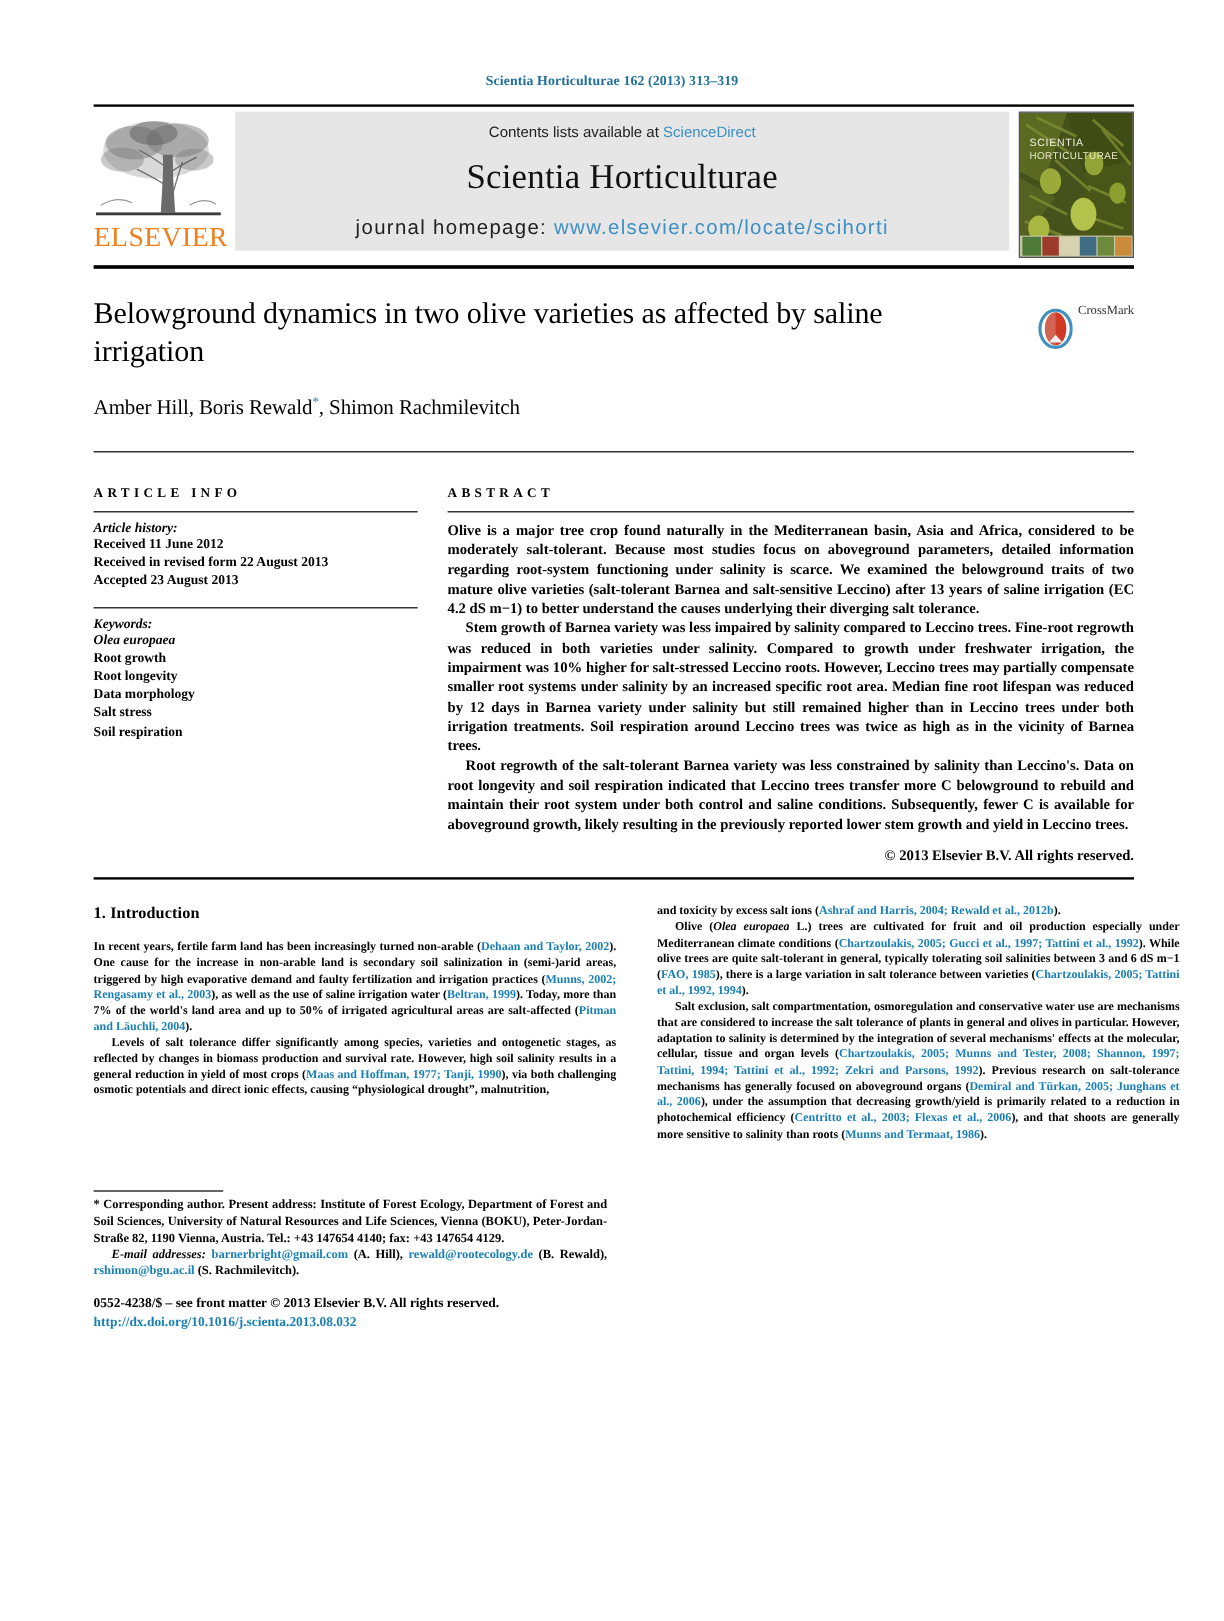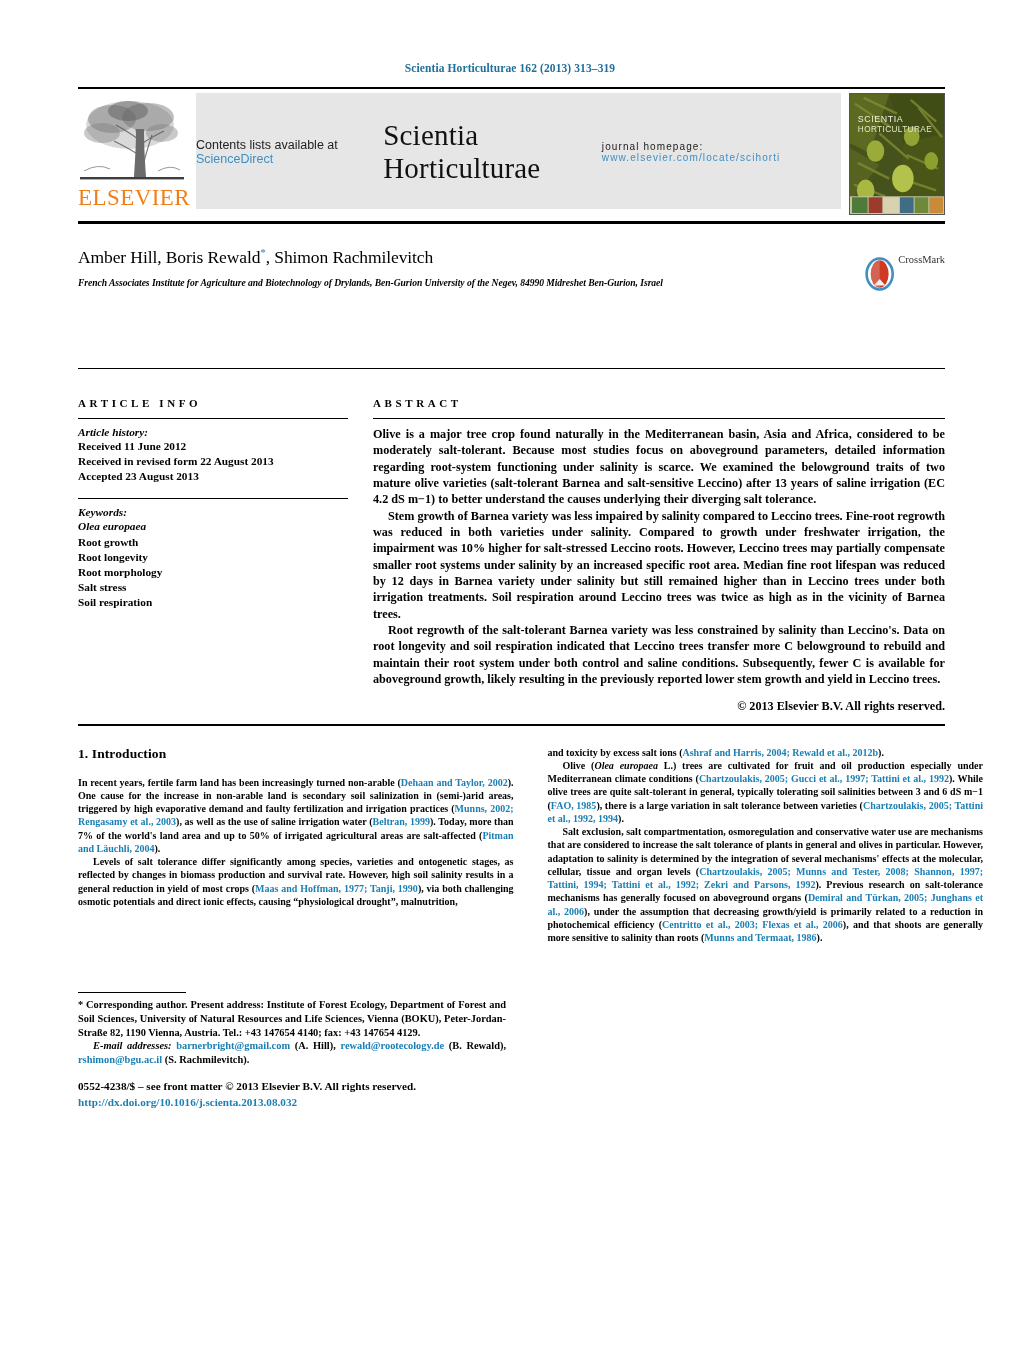--- a/index.html
+++ b/index.html
@@ -55,41 +55,41 @@
     line-height: 1;
     margin-top: -2px;
   }
   .journal-box {
     flex: 1 1 auto;
     background: #e6e6e6;
     margin-left: 6px;
     margin-right: 8px;
     height: 116px;
     display: flex;
-    flex-direction: row;
+    flex-direction: column;
     align-items: center;
     justify-content: space-between;
     padding: 10px 0 9px 0;
     box-sizing: border-box;
   }
   .contents-line {
     font-family: "Liberation Sans", sans-serif;
     font-size: 12.5px;
     color: #222;
   }
   .contents-line .sd { color: #3d8fc4; }
   .journal-name {
     font-family: "Liberation Serif", serif;
     font-size: 29px;
     color: #111;
     letter-spacing: .2px;
   }
   .homepage-line {
     font-family: "Liberation Sans", sans-serif;
-    font-size: 10px;
+    font-size: 17px;
     letter-spacing: 1.1px;
     color: #222;
   }
   .homepage-line .url { color: #3d8fc4; }
   .cover-thumb {
     flex: 0 0 96px;
     width: 96px;
     height: 122px;
     border: 1px solid #555;
     box-sizing: border-box;
@@ -340,24 +340,24 @@
         </g>
         <text x="8" y="28" font-family="Liberation Sans, sans-serif" font-size="9" fill="#f2f2e0" letter-spacing="0.6">SCIENTIA</text>
         <text x="8" y="39" font-family="Liberation Sans, sans-serif" font-size="8.4" fill="#e8e8c8" letter-spacing="0.4">HORTICULTURAE</text>
       </svg>
     </div>
   </div>
 
   <div class="rule-under-masthead"></div>
 
   <div class="title-block">
+    <h1 class="article-title">Belowground dynamics in two olive varieties as affected by saline irrigation</h1>
     <div class="authors">
       <span>Amber Hill, Boris Rewald</span><sup>*</sup><span>, Shimon Rachmilevitch</span>
     </div>
-    <div class="affiliation">French Associates Institute for Agriculture and Biotechnology of Drylands, Ben-Gurion University of the Negev, 84990 Midreshet Ben-Gurion, Israel</div>
 
     <div class="crossmark">
       <svg width="36" height="40" viewBox="0 0 36 40">
         <ellipse cx="18" cy="20" rx="16" ry="19" fill="none" stroke="#3f8fc0" stroke-width="3.2"></ellipse>
         <ellipse cx="18" cy="20" rx="11" ry="17" fill="#cf3a24"></ellipse>
         <path d="M10 20 L18 12 L26 20 L26 30 L10 30 Z" fill="#cf3a24"></path>
         <path d="M18 26 L25 34 L11 34 Z" fill="#f2f2f2"></path>
         <path d="M7 20 a11 17 0 0 1 11 -17 L18 37 a11 17 0 0 1 -11 -17" fill="#e0e0e0" opacity="0.25"></path>
       </svg>
       <span class="crossmark-label">CrossMark</span>
@@ -372,21 +372,21 @@
       <div class="info-line">Received 11 June 2012</div>
       <div class="info-line">Received in revised form 22 August 2013</div>
       <div class="info-line">Accepted 23 August 2013</div>
       <div class="kw-gap"></div>
       <div class="hr-thin"></div>
       <div class="kw-list">
         <div class="info-sub">Keywords:</div>
         <div class="info-line it">Olea europaea</div>
         <div class="info-line">Root growth</div>
         <div class="info-line">Root longevity</div>
-        <div class="info-line">Root morphology</div>
+        <div class="info-line">Data morphology</div>
         <div class="info-line">Salt stress</div>
         <div class="info-line">Soil respiration</div>
       </div>
     </div>
 
     <div class="col-abstract">
       <div class="sec-head">ABSTRACT</div>
       <div class="hr-thin"></div>
       <p class="abstract-p">Olive is a major tree crop found naturally in the Mediterranean basin, Asia and Africa, considered to be moderately salt-tolerant. Because most studies focus on aboveground parameters, detailed information regarding root-system functioning under salinity is scarce. We examined the belowground traits of two mature olive varieties (salt-tolerant Barnea and salt-sensitive Leccino) after 13 years of saline irrigation (EC 4.2 dS m−1) to better understand the causes underlying their diverging salt tolerance.</p>
       <p class="abstract-p">Stem growth of Barnea variety was less impaired by salinity compared to Leccino trees. Fine-root regrowth was reduced in both varieties under salinity. Compared to growth under freshwater irrigation, the impairment was 10% higher for salt-stressed Leccino roots. However, Leccino trees may partially compensate smaller root systems under salinity by an increased specific root area. Median fine root lifespan was reduced by 12 days in Barnea variety under salinity but still remained higher than in Leccino trees under both irrigation treatments. Soil respiration around Leccino trees was twice as high as in the vicinity of Barnea trees.</p>

